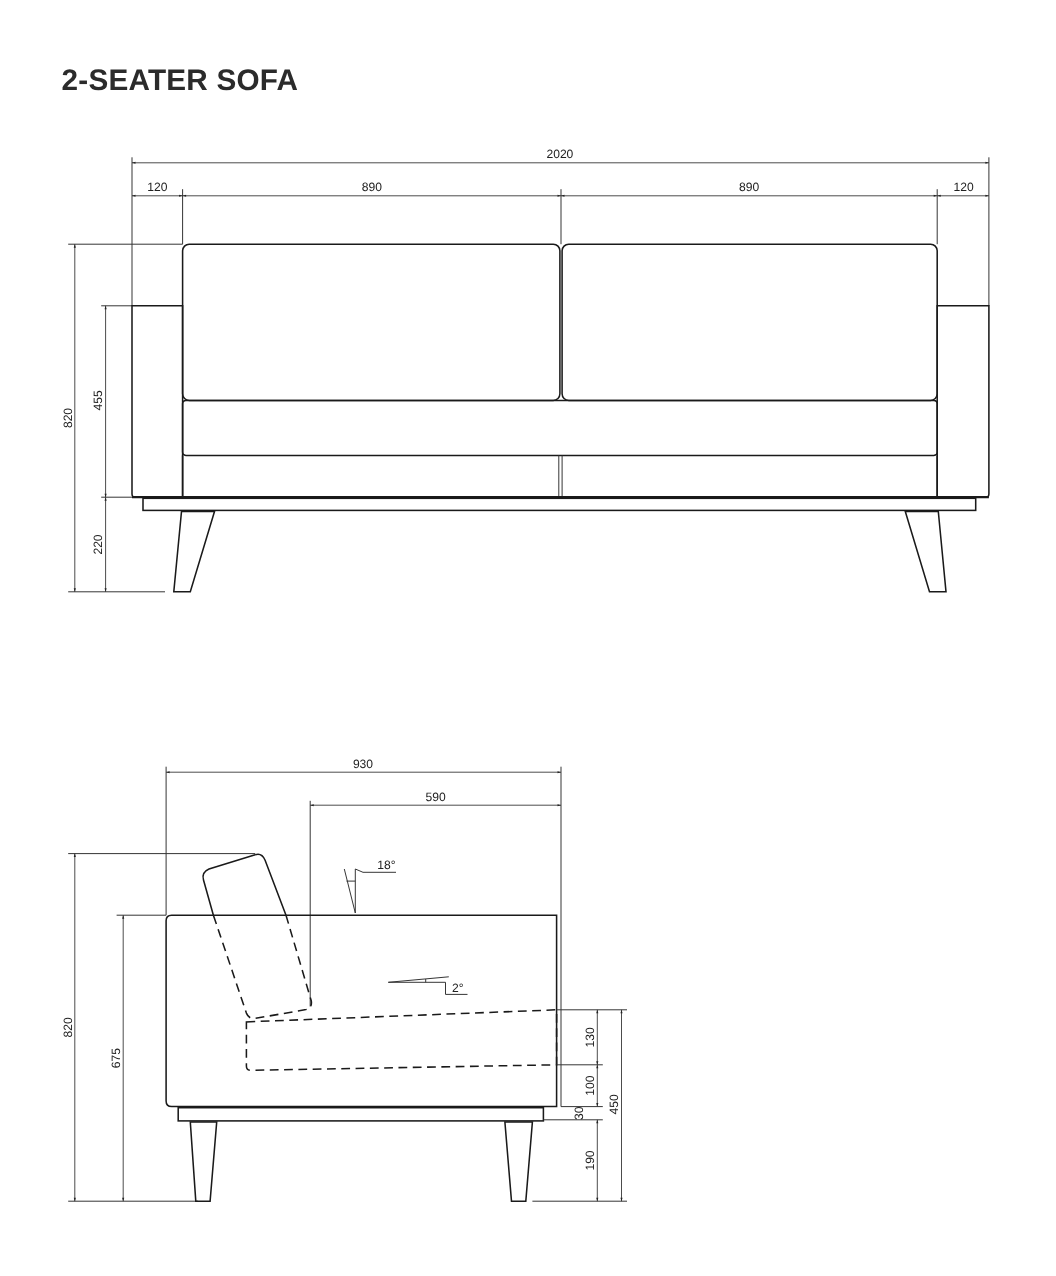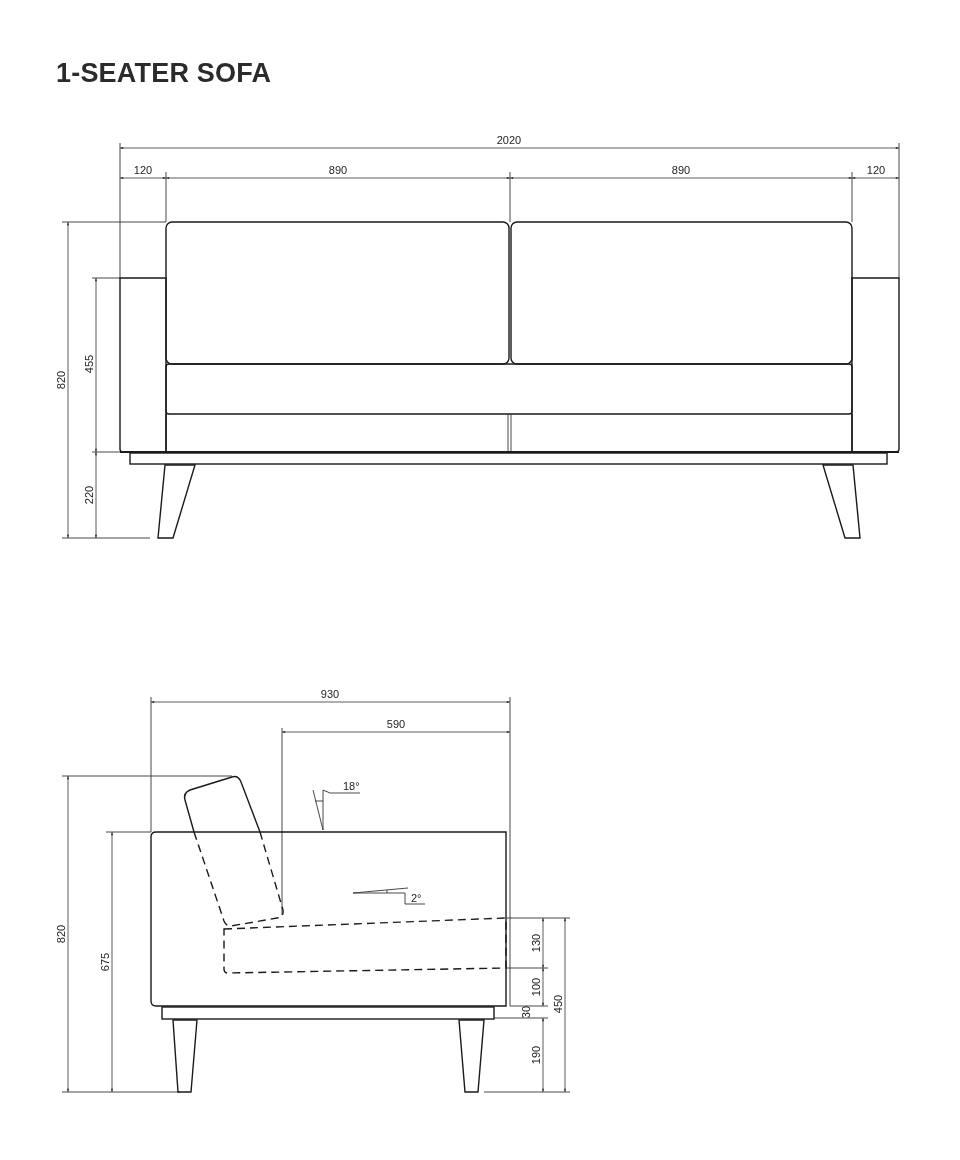--- a/index.html
+++ b/index.html
@@ -13,21 +13,21 @@
     .ln { stroke: #1a1a1a; stroke-width: 1.4; fill: none; }
     .thin { stroke: #333; stroke-width: 0.9; fill: none; }
     .dim { stroke: #333; stroke-width: 0.8; fill: none; }
     .dash { stroke: #1a1a1a; stroke-width: 1.4; fill: none; stroke-dasharray: 8 5; }
     .txt { font-family: "Liberation Sans", sans-serif; font-size: 11px; fill: #222; }
     .arrow { fill: #222; }
   </style>
 </head>
 <body>
 
-<div class="title">1-SEATER SOFA</div>
+<div class="title">2-SEATER SOFA</div>
 
 <svg class="drawing" width="960" height="1160" viewBox="0 0 960 1160">
   <defs>
     <marker id="ar" viewBox="0 0 10 10" refX="10" refY="5" markerWidth="7" markerHeight="4" orient="auto-start-reverse">
       <path d="M0,2 L10,5 L0,8 z" class="arrow"></path>
     </marker>
   </defs>
 
   <g>
 

